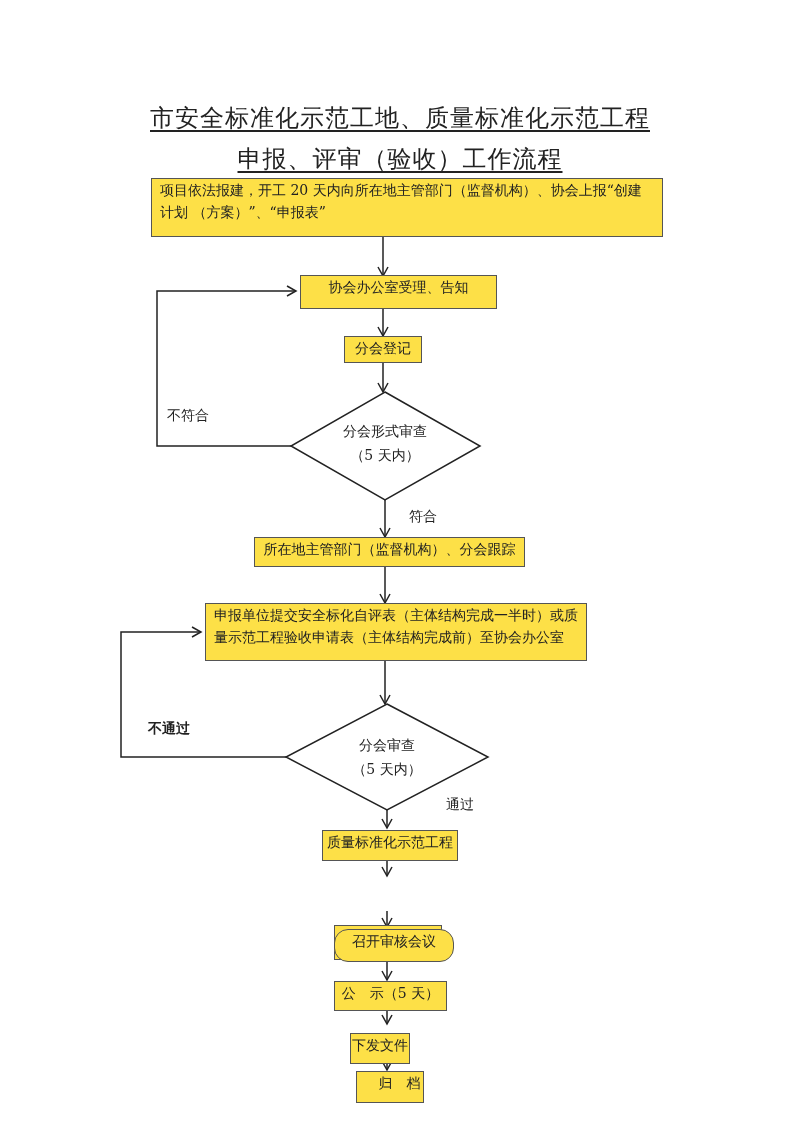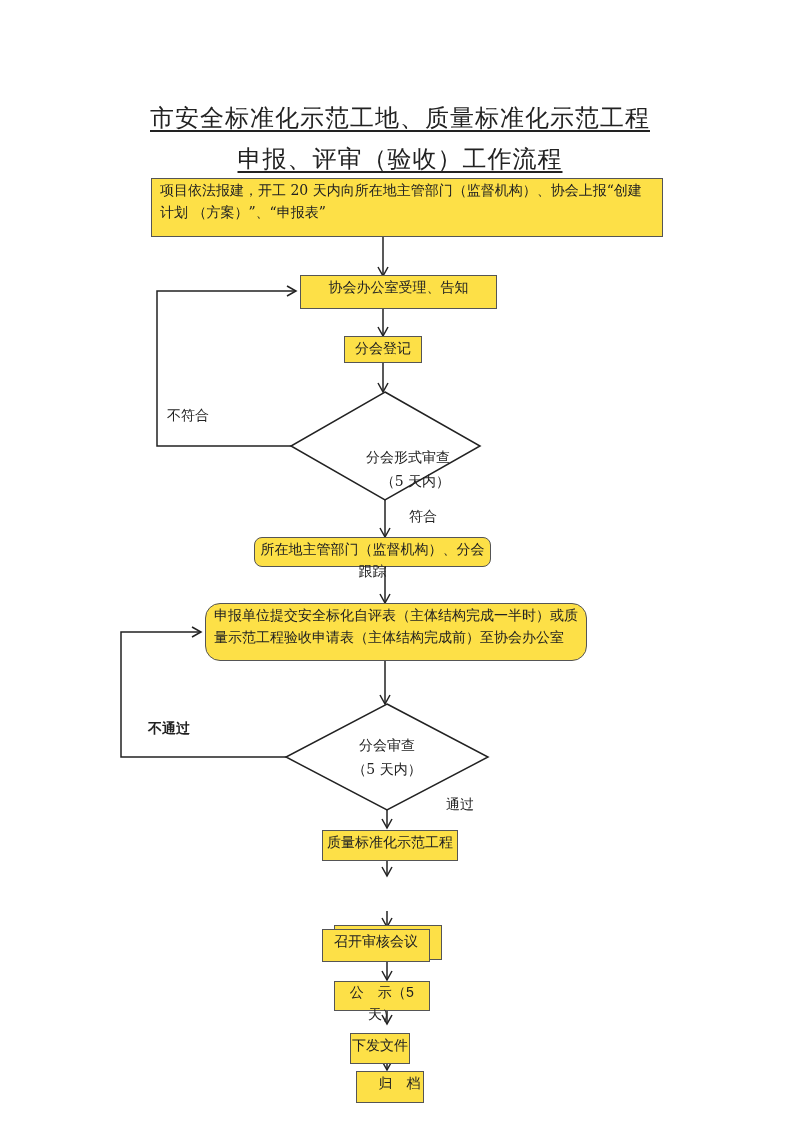--- a/index.html
+++ b/index.html
@@ -55,55 +55,55 @@
 </div>
 
 <div class="box" style="left:300px; top:275px; width:197px; height:34px;">
   <span>协会办公室受理、告知</span>
 </div>
 
 <div class="box" style="left:344px; top:336px; width:78px; height:27px;">
   <span>分会登记</span>
 </div>
 
-<div class="dtext" style="left:320px; top:445px; width:130px;text-align:right;">
+<div class="dtext" style="left:320px; top:419px; width:130px;">
   <div>分会形式审查</div>
   <div>（5 天内）</div>
 </div>
 <div class="lbl" style="left:167px; top:407px;">不符合</div>
 <div class="lbl" style="left:409px; top:508px;">符合</div>
 
-<div class="box" style="left:254px; top:537px; width:237px; height:30px;border-radius:8px;">
+<div class="box" style="left:254px; top:537px; width:271px; height:30px;">
   <span>所在地主管部门（监督机构）、分会跟踪</span>
 </div>
 
-<div class="box left" style="left:205px; top:603px; width:382px; height:58px;border-radius:15px;">
+<div class="box left" style="left:205px; top:603px; width:382px; height:58px;">
   <span>申报单位提交安全标化自评表（主体结构完成一半时）或质量示范工程验收申请表（主体结构完成前）至协会办公室</span>
 </div>
 
 <div class="dtext" style="left:327px; top:733px; width:120px;">
   <div>分会审查</div>
   <div>（5 天内）</div>
 </div>
 <div class="lbl" style="left:148px; top:720px;font-weight:bold;">不通过</div>
 <div class="lbl" style="left:446px; top:796px;">通过</div>
 
 <div class="box" style="left:322px; top:830px; width:136px; height:31px;">
   <span>质量标准化示范工程</span>
 </div>
 
 <div class="box" style="left:334px; top:877px; width:108px; height:35px;margin-top:48px;">
   <span>复查结果汇总</span>
 </div>
 
-<div class="box" style="left:322px; top:929px; width:108px; height:33px;">
+<div class="box" style="left:334px; top:929px; width:120px; height:33px;border-radius:14px;">
   <span>召开审核会议</span>
 </div>
 
-<div class="box" style="left:334px; top:981px; width:96px; height:30px;font-family:Liberation Mono, monospace;">
+<div class="box" style="left:334px; top:981px; width:113px; height:30px;">
   <span>公　示（5 天）</span>
 </div>
 
 <div class="box" style="left:350px; top:1024px; width:60px; height:31px;margin-top:9px;">
   <span>下发文件</span>
 </div>
 
 <div class="box" style="left:356px; top:1071px; width:68px; height:32px;padding-left:19px;">
   <span>归　档</span>
 </div>

